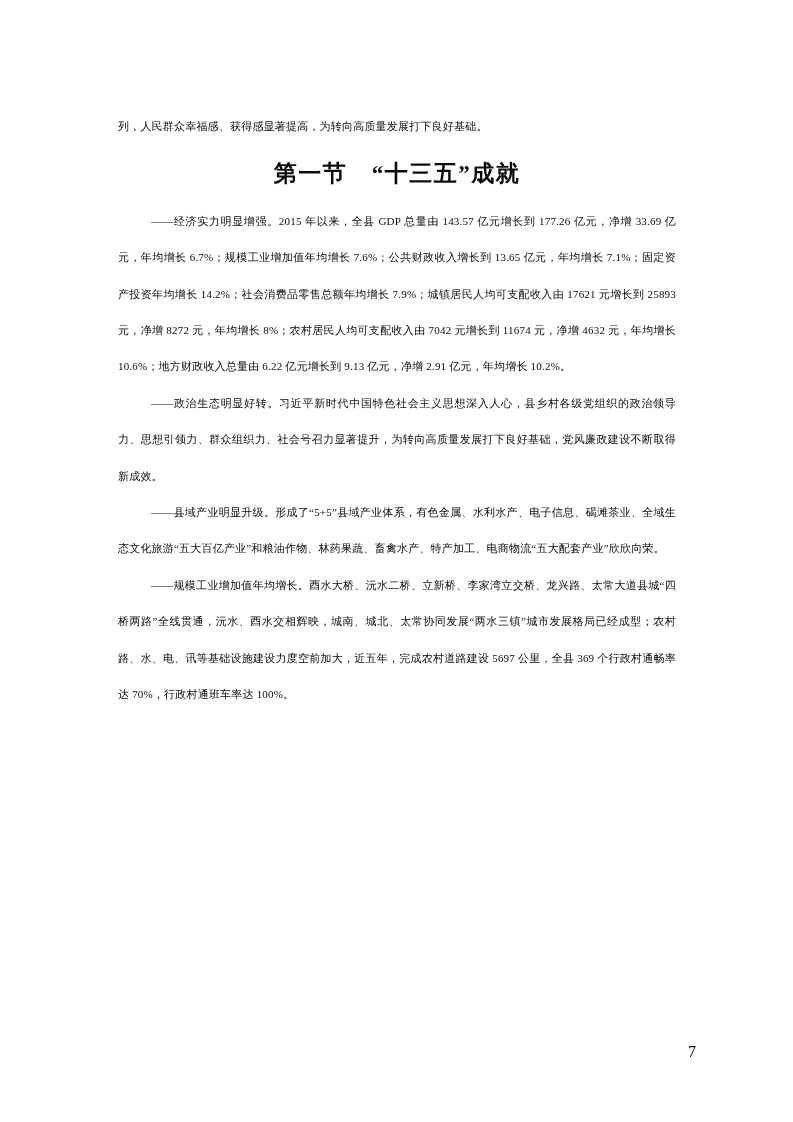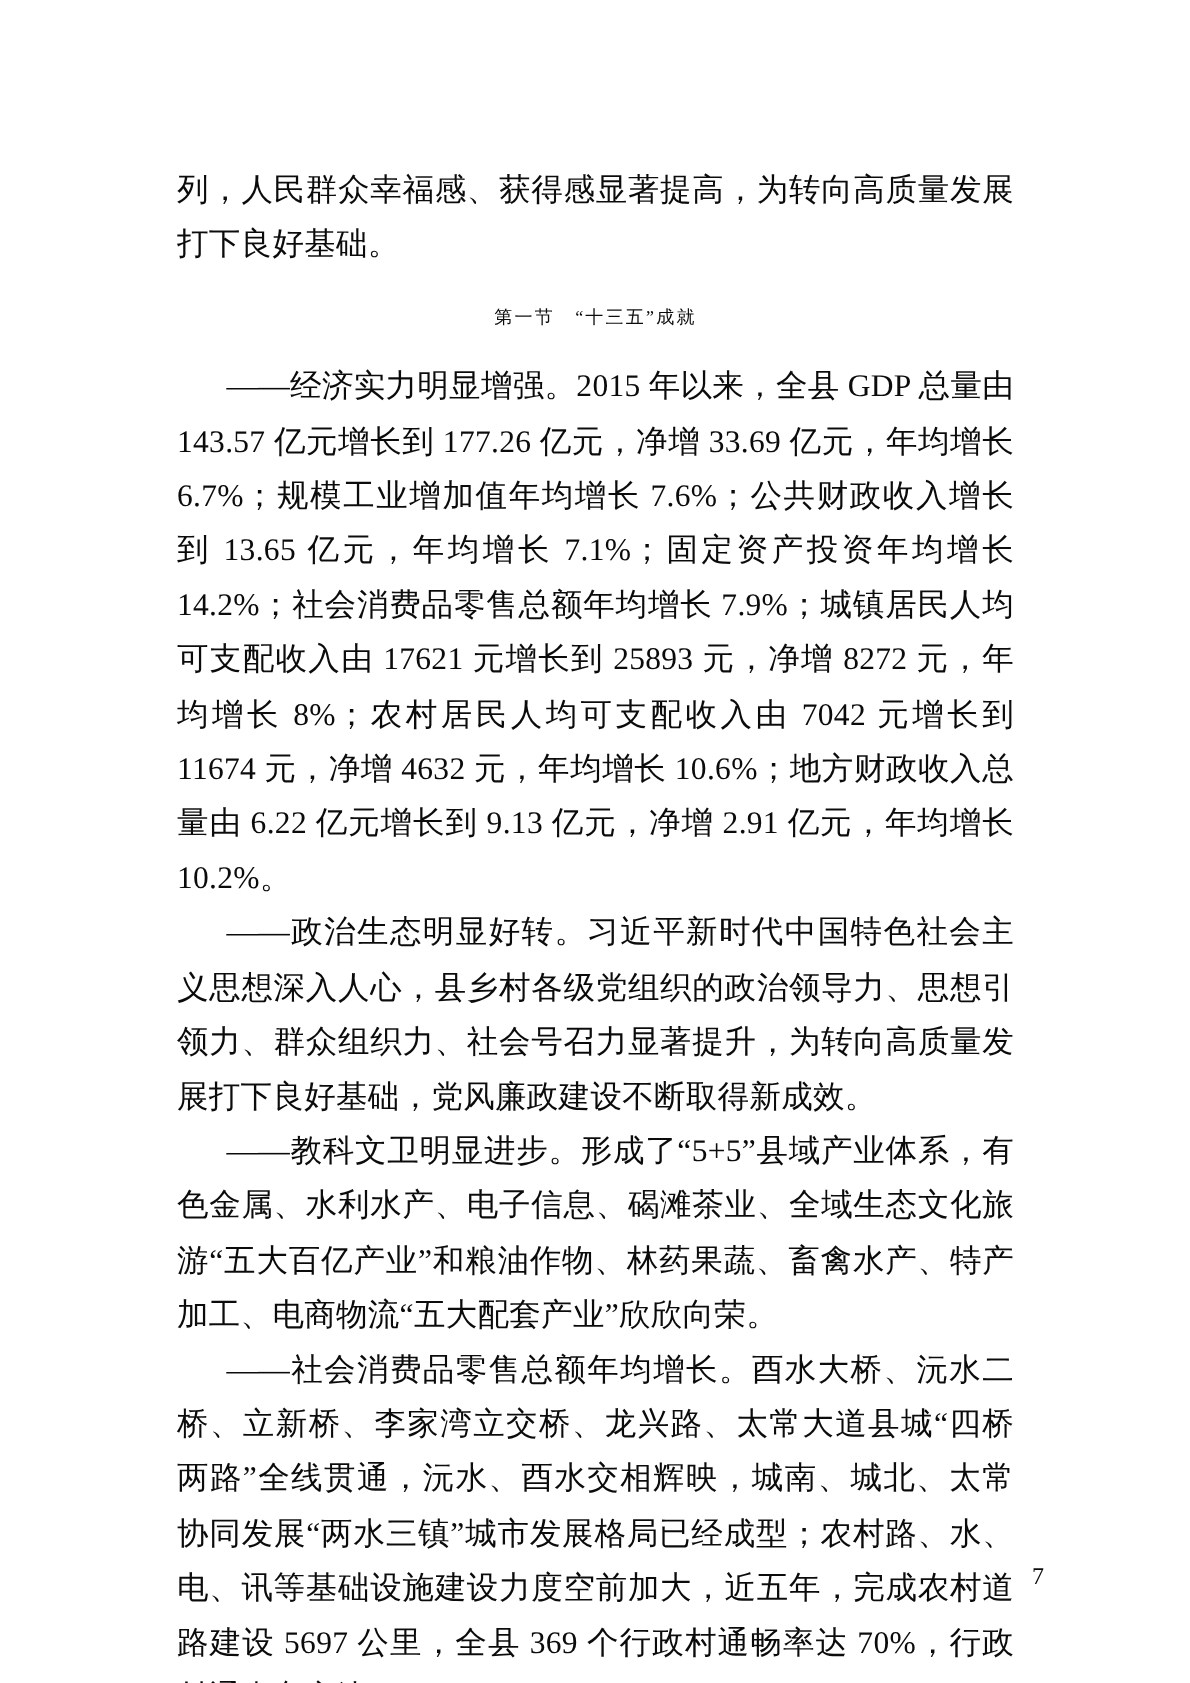--- a/index.html
+++ b/index.html
@@ -17,32 +17,32 @@
     color: #0b0b0b;
   }
   .content {
     position: absolute;
     left: 118px;
     top: 108px;
     width: 558px;
   }
   p.body {
     margin: 0;
-    font-size: 21px;
+    font-size: 11px;
     line-height: 36.4px;
     text-align: justify;
     letter-spacing: 0.2px;
   }
   p.indent {
     text-indent: 33px;
   }
   .section-heading {
     margin: 12px 0 10px 0;
-    font-size: 12px;
-    font-weight: 400;
+    font-size: 23px;
+    font-weight: 700;
     line-height: 36.4px;
     text-align: center;
     letter-spacing: 1.5px;
   }
   .lead {
     font-weight: 400;
   }
   .page-number {
     position: absolute;
     left: 680px;
@@ -61,21 +61,21 @@
 
     <p class="body">列，人民群众幸福感、获得感显著提高，为转向高质量发展打下良好基础。</p>
 
     <h2 class="section-heading">第一节　“十三五”成就</h2>
 
 
     <p class="body indent"><span class="lead">——经济实力明显增强。</span><span>2015 年以来，全县 GDP 总量由 143.57 亿元增长到 177.26 亿元，净增 33.69 亿元，年均增长 6.7%；规模工业增加值年均增长 7.6%；公共财政收入增长到 13.65 亿元，年均增长 7.1%；固定资产投资年均增长 14.2%；社会消费品零售总额年均增长 7.9%；城镇居民人均可支配收入由 17621 元增长到 25893 元，净增 8272 元，年均增长 8%；农村居民人均可支配收入由 7042 元增长到 11674 元，净增 4632 元，年均增长 10.6%；地方财政收入总量由 6.22 亿元增长到 9.13 亿元，净增 2.91 亿元，年均增长 10.2%。</span></p>
 
     <p class="body indent"><span class="lead">——政治生态明显好转。</span><span>习近平新时代中国特色社会主义思想深入人心，县乡村各级党组织的政治领导力、思想引领力、群众组织力、社会号召力显著提升，为转向高质量发展打下良好基础，党风廉政建设不断取得新成效。</span></p>
 
-    <p class="body indent"><span class="lead">——教科文卫明显进步。</span><span>形成了“5+5”县域产业体系，有色金属、水利水产、电子信息、碣滩茶业、全域生态文化旅游“五大百亿产业”和粮油作物、林药果蔬、畜禽水产、特产加工、电商物流“五大配套产业”欣欣向荣。</span></p>
+    <p class="body indent"><span class="lead">——县域产业明显升级。</span><span>形成了“5+5”县域产业体系，有色金属、水利水产、电子信息、碣滩茶业、全域生态文化旅游“五大百亿产业”和粮油作物、林药果蔬、畜禽水产、特产加工、电商物流“五大配套产业”欣欣向荣。</span></p>
 
-    <p class="body indent"><span class="lead">——社会消费品零售总额年均增长。</span><span>酉水大桥、沅水二桥、立新桥、李家湾立交桥、龙兴路、太常大道县城“四桥两路”全线贯通，沅水、酉水交相辉映，城南、城北、太常协同发展“两水三镇”城市发展格局已经成型；农村路、水、电、讯等基础设施建设力度空前加大，近五年，完成农村道路建设 5697 公里，全县 369 个行政村通畅率达 70%，行政村通班车率达 100%。</span></p>
+    <p class="body indent"><span class="lead">——规模工业增加值年均增长。</span><span>酉水大桥、沅水二桥、立新桥、李家湾立交桥、龙兴路、太常大道县城“四桥两路”全线贯通，沅水、酉水交相辉映，城南、城北、太常协同发展“两水三镇”城市发展格局已经成型；农村路、水、电、讯等基础设施建设力度空前加大，近五年，完成农村道路建设 5697 公里，全县 369 个行政村通畅率达 70%，行政村通班车率达 100%。</span></p>
 
 
   </div>
 
   <div class="page-number">7</div>
 </div>
 
 </body></html>

